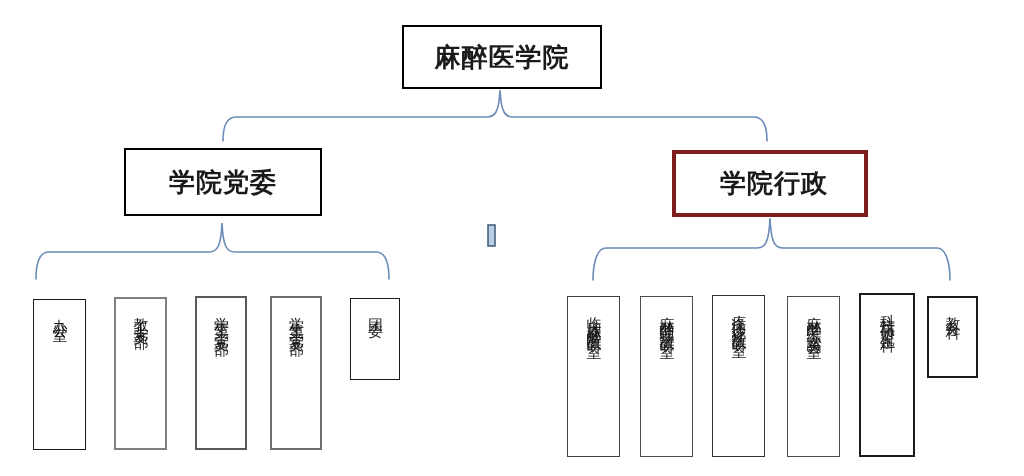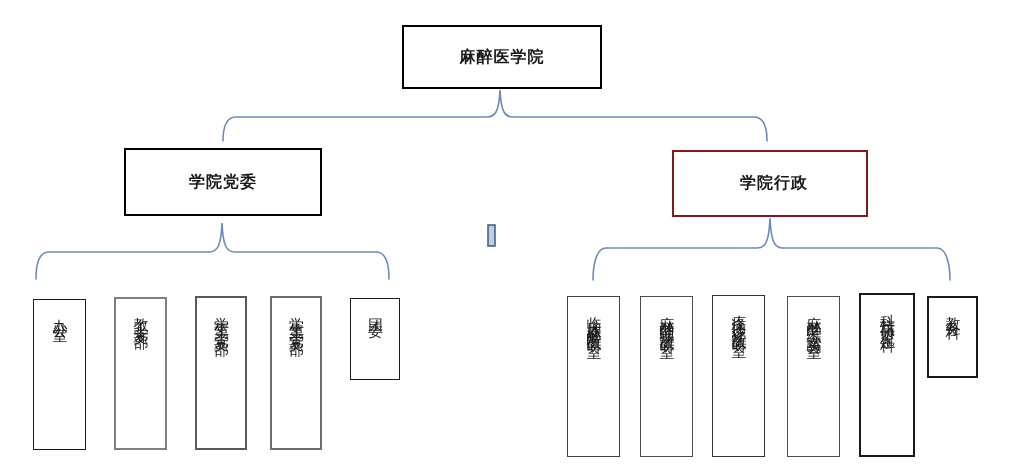--- a/index.html
+++ b/index.html
@@ -15,21 +15,21 @@
     position:absolute;
     background:#ffffff;
     box-sizing:border-box;
     display:flex;
     align-items:center;
     justify-content:center;
     color:#1a1a1a;
   }
   .hnode{
     font-weight:bold;
-    font-size:16px;
+    font-size:26px;
     letter-spacing:1px;
     text-align:center;
   }
   .vnode{
     align-items:flex-start;
     padding-top:7px;
     font-family:"Liberation Serif","DejaVu Serif",serif;
     font-weight:400;
   }
   .vtext{
@@ -53,21 +53,21 @@
     <rect x="488" y="225" width="7" height="21" stroke-width="1.5" fill="#b9cde5" stroke="#3e5a78"></rect>
   </svg>
 
   <div class="node hnode" style="left:402px;top:25px;width:200px;height:64px;border:2px solid #000000;">
     <span>麻醉医学院</span>
   </div>
 
   <div class="node hnode" style="left:124px;top:148px;width:198px;height:68px;border:2px solid #000000;">
     <span>学院党委</span>
   </div>
-  <div class="node hnode" style="left:672px;top:150px;width:196px;height:67px;border:2px solid #7f1d1d;padding-left:8px;">
+  <div class="node hnode" style="left:672px;top:150px;width:196px;height:67px;border:4px solid #7f1d1d;padding-left:8px;">
     <span>学院行政</span>
   </div>
 
   <div class="node vnode" style="left:33px;top:299px;width:53px;height:151px;border:1px solid #1a1a1a;">
     <span class="vtext">办公室</span>
   </div>
   <div class="node vnode" style="left:114px;top:297px;width:53px;height:153px;border:2px solid #7f7f7f;">
     <span class="vtext">教工党支部</span>
   </div>
   <div class="node vnode" style="left:195px;top:296px;width:52px;height:154px;border:2px solid #595959;">

